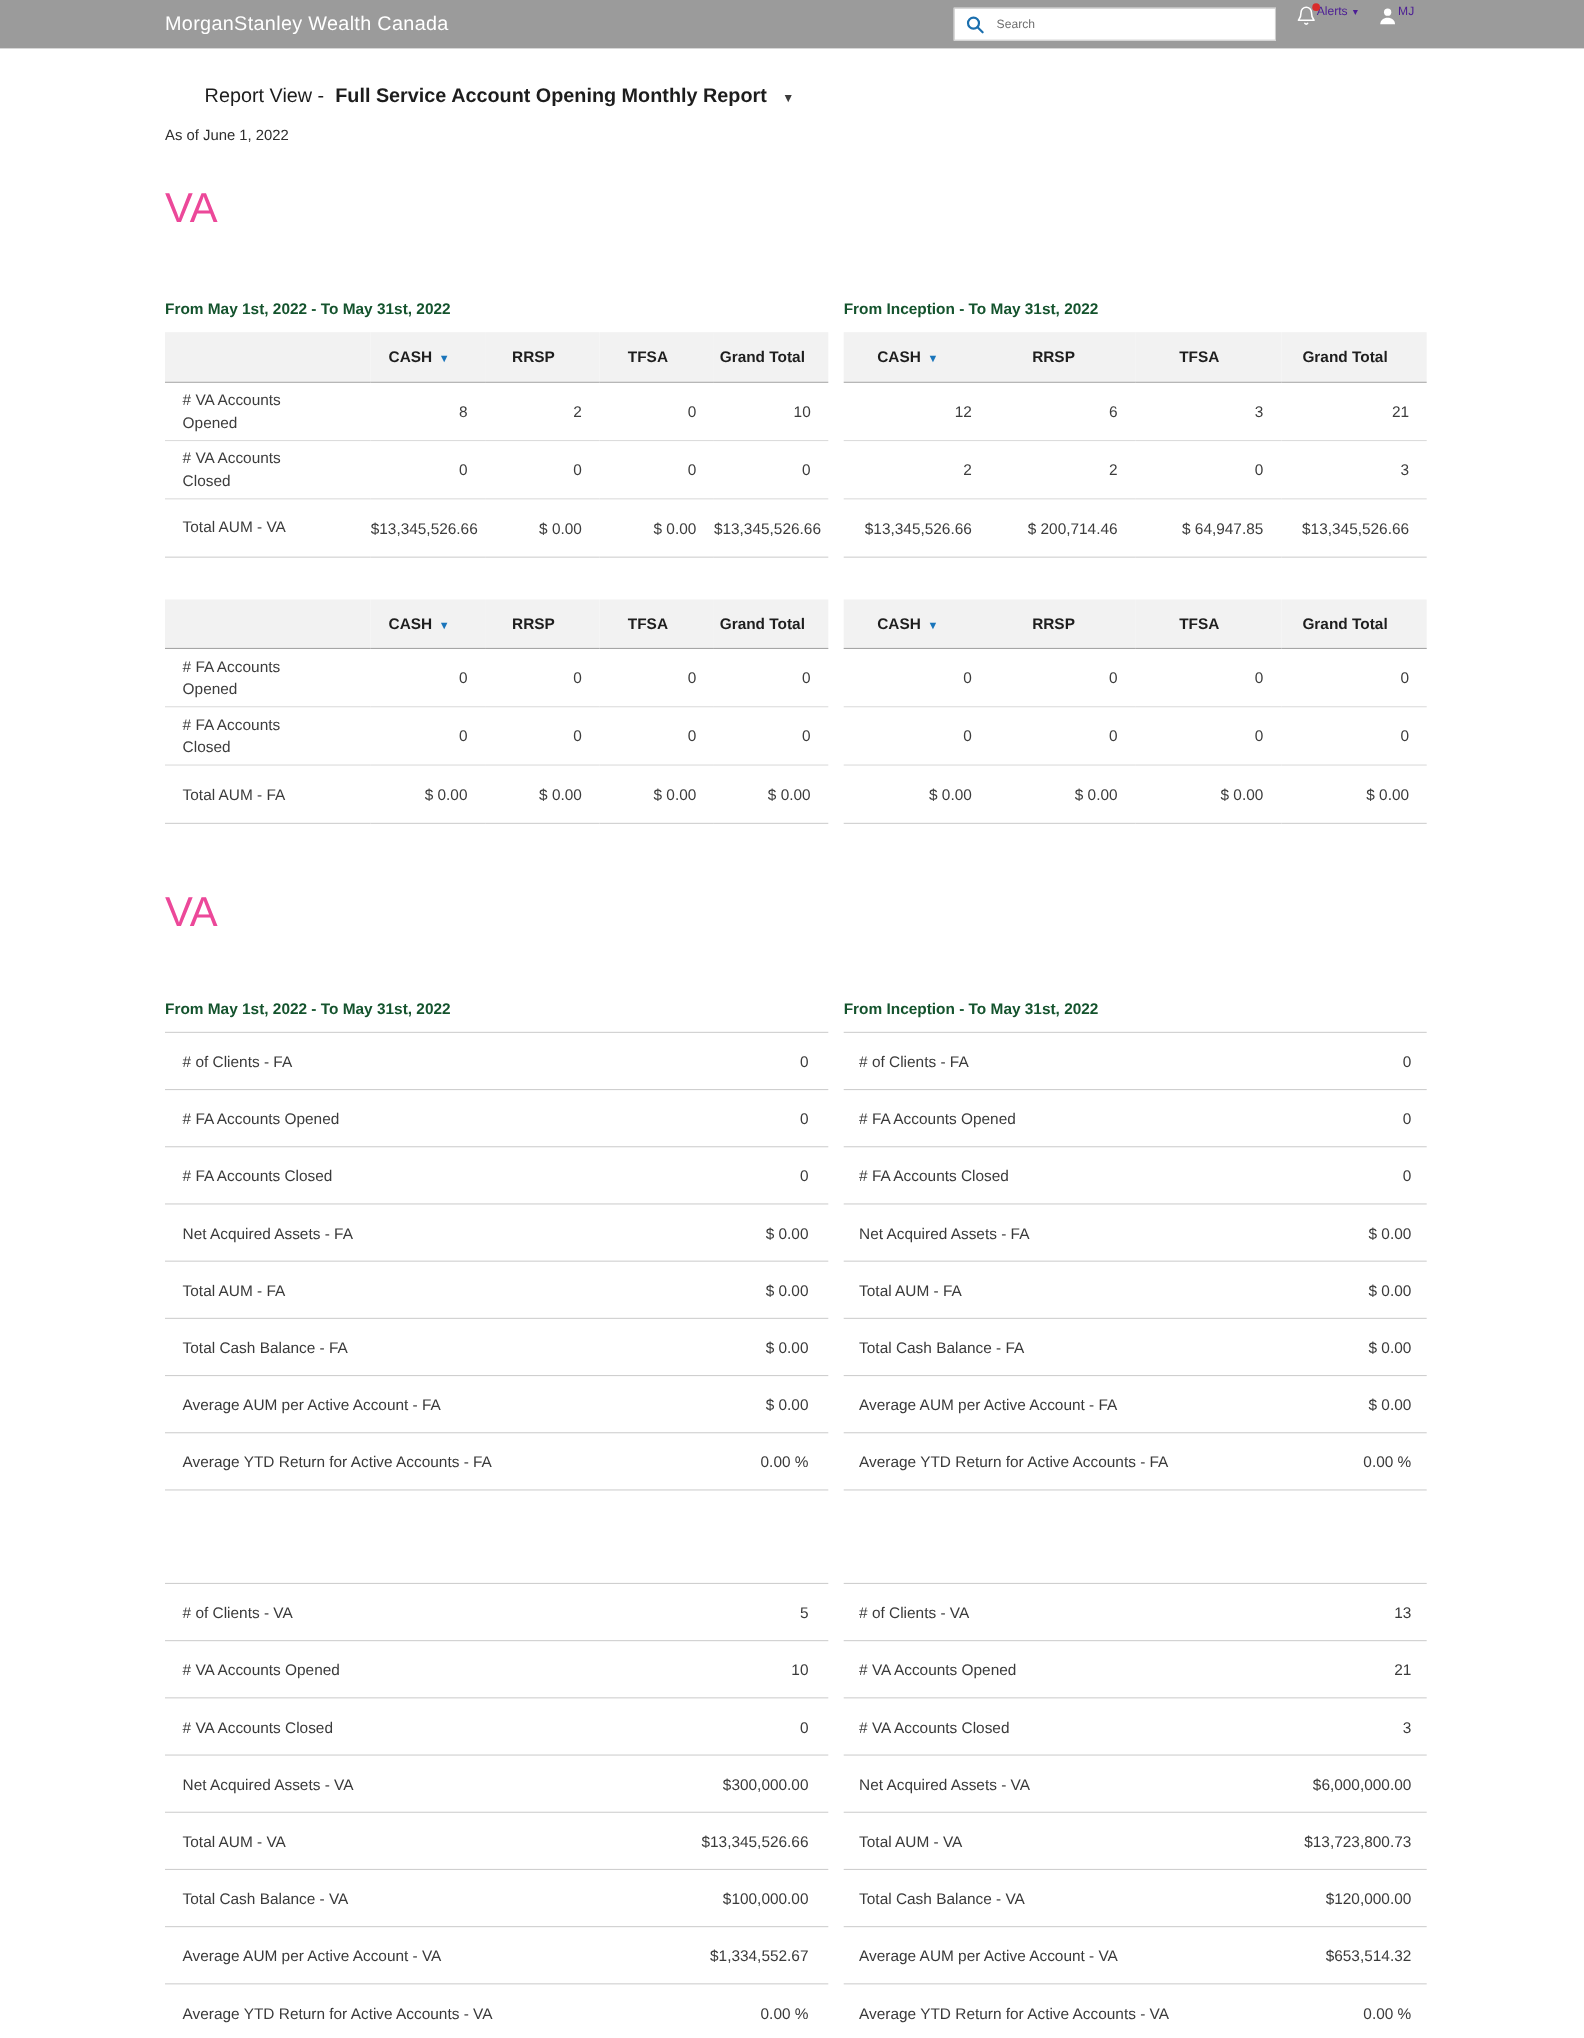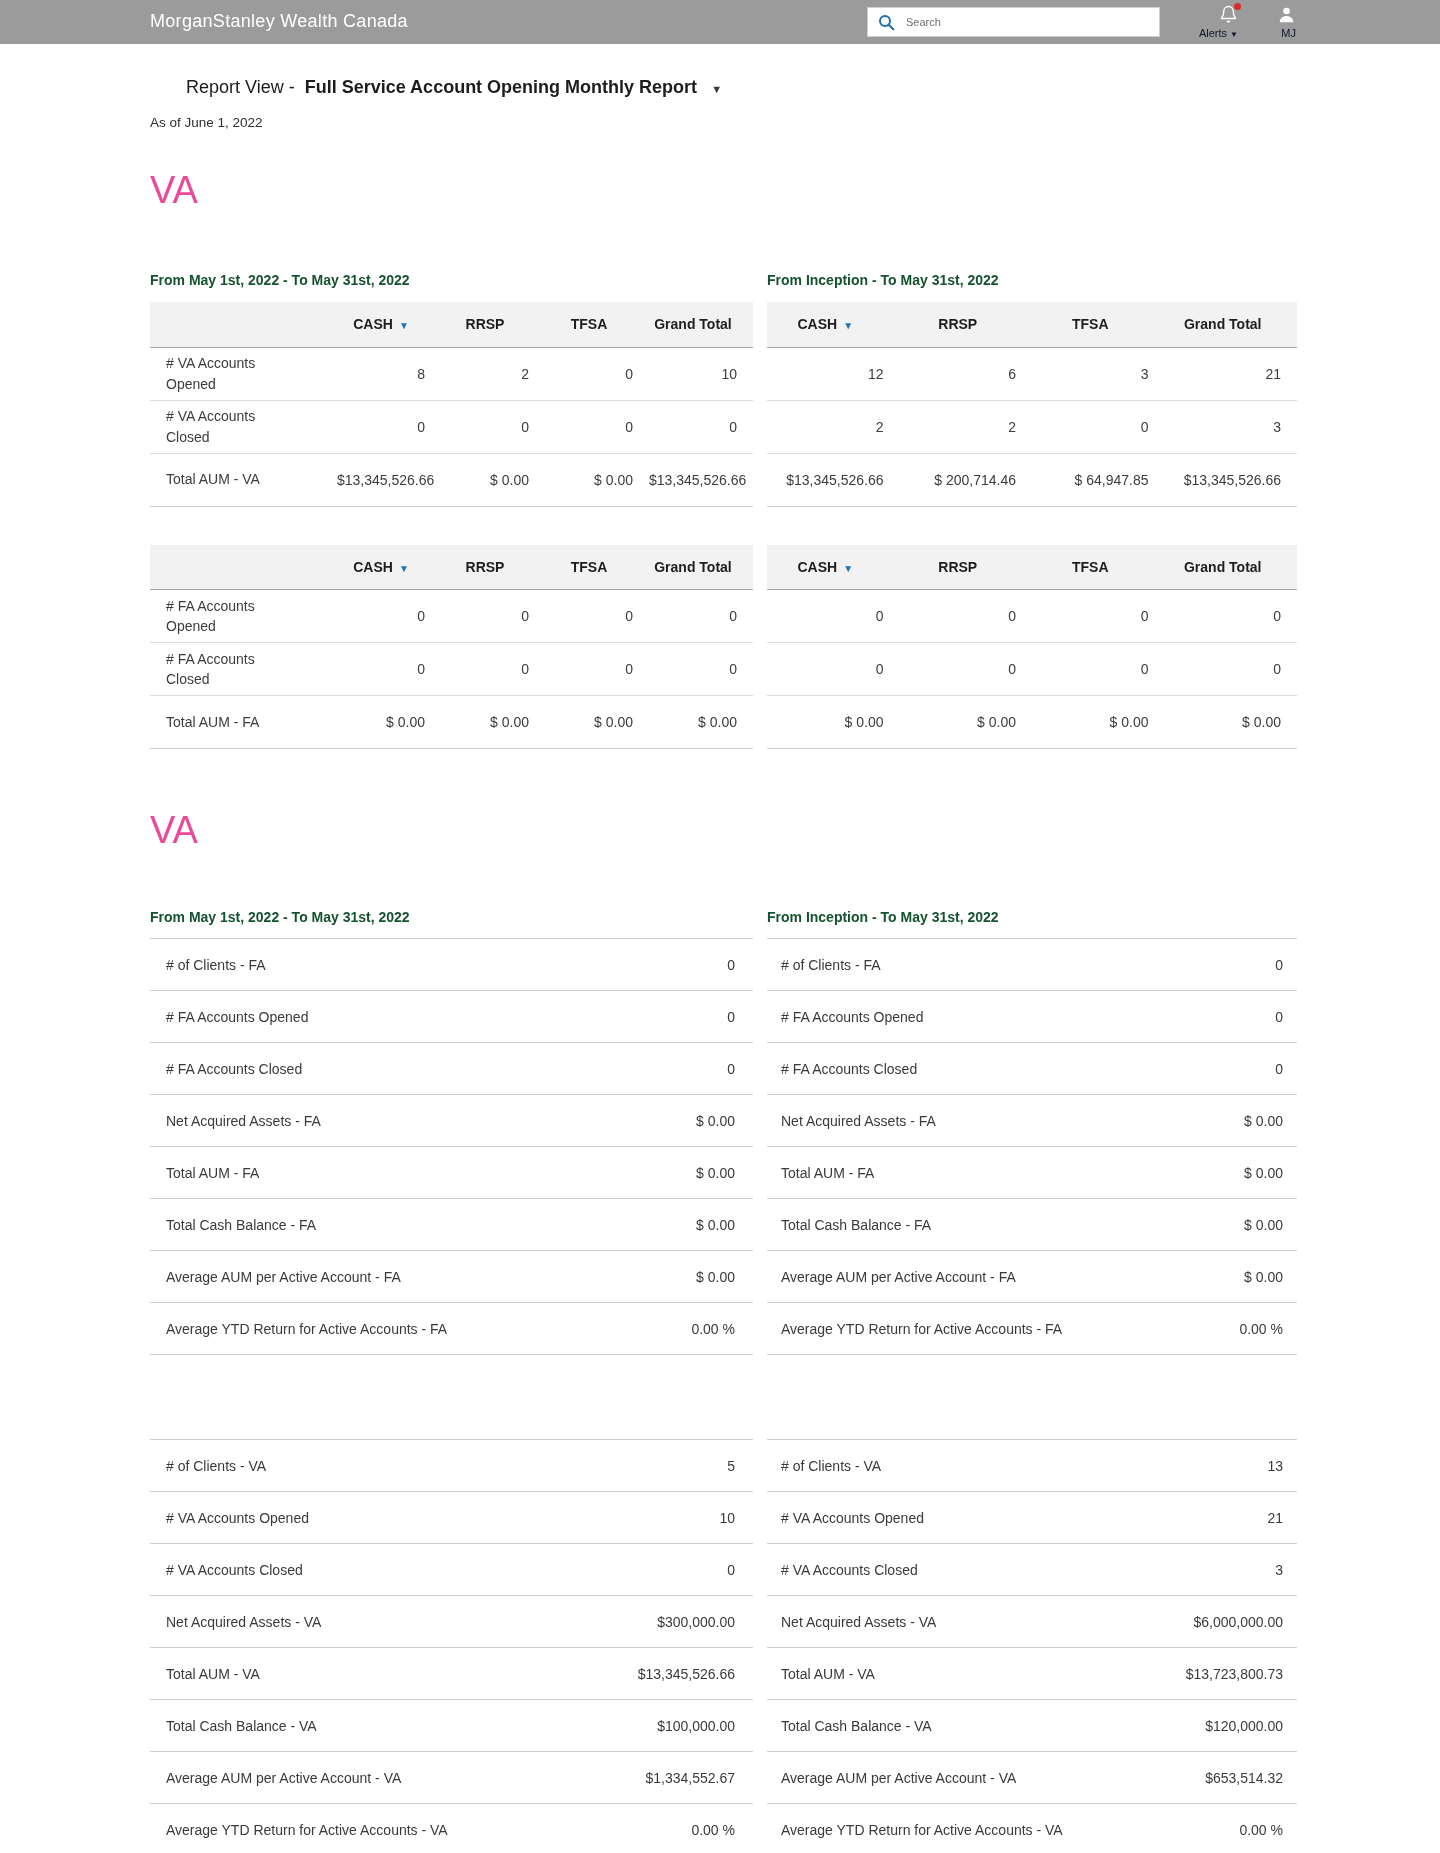--- a/index.html
+++ b/index.html
@@ -20,22 +20,22 @@
     position:absolute; left:867px; top:7px; width:293px; height:30px;
     background:#ffffff; border:1px solid #cfcfcf;
     display:flex; align-items:center; padding:0 10px; gap:9px;
   }
   .search-input {
     border:none; outline:none; flex:1; font-family:"Liberation Sans", sans-serif;
     font-size:11px; color:#333; background:transparent;
   }
   .search-input::placeholder { color:#6f6f6f; }
   .hdr-item {
-    position:absolute; top:3px; display:flex; flex-direction:column;
-    align-items:flex-end; color:#0f172a; cursor:pointer;
+    position:absolute; top:3px; display:flex; flex-direction:row;
+    align-items:flex-start; color:#4c1d95; cursor:pointer;
   }
   .hdr-alerts { left:1178px; width:60px; }
   .hdr-user   { left:1252px; width:44px; }
   .icon-wrap { position:relative; height:22px; display:flex; align-items:flex-end; }
   .badge {
     position:absolute; top:0; right:-3px; width:7px; height:7px;
     background:#d92b2b; border-radius:50%;
   }
   .hdr-label { font-size:11px; margin-top:2px; white-space:nowrap; }
   .w-caret { font-size:8px; margin-left:3px; }

